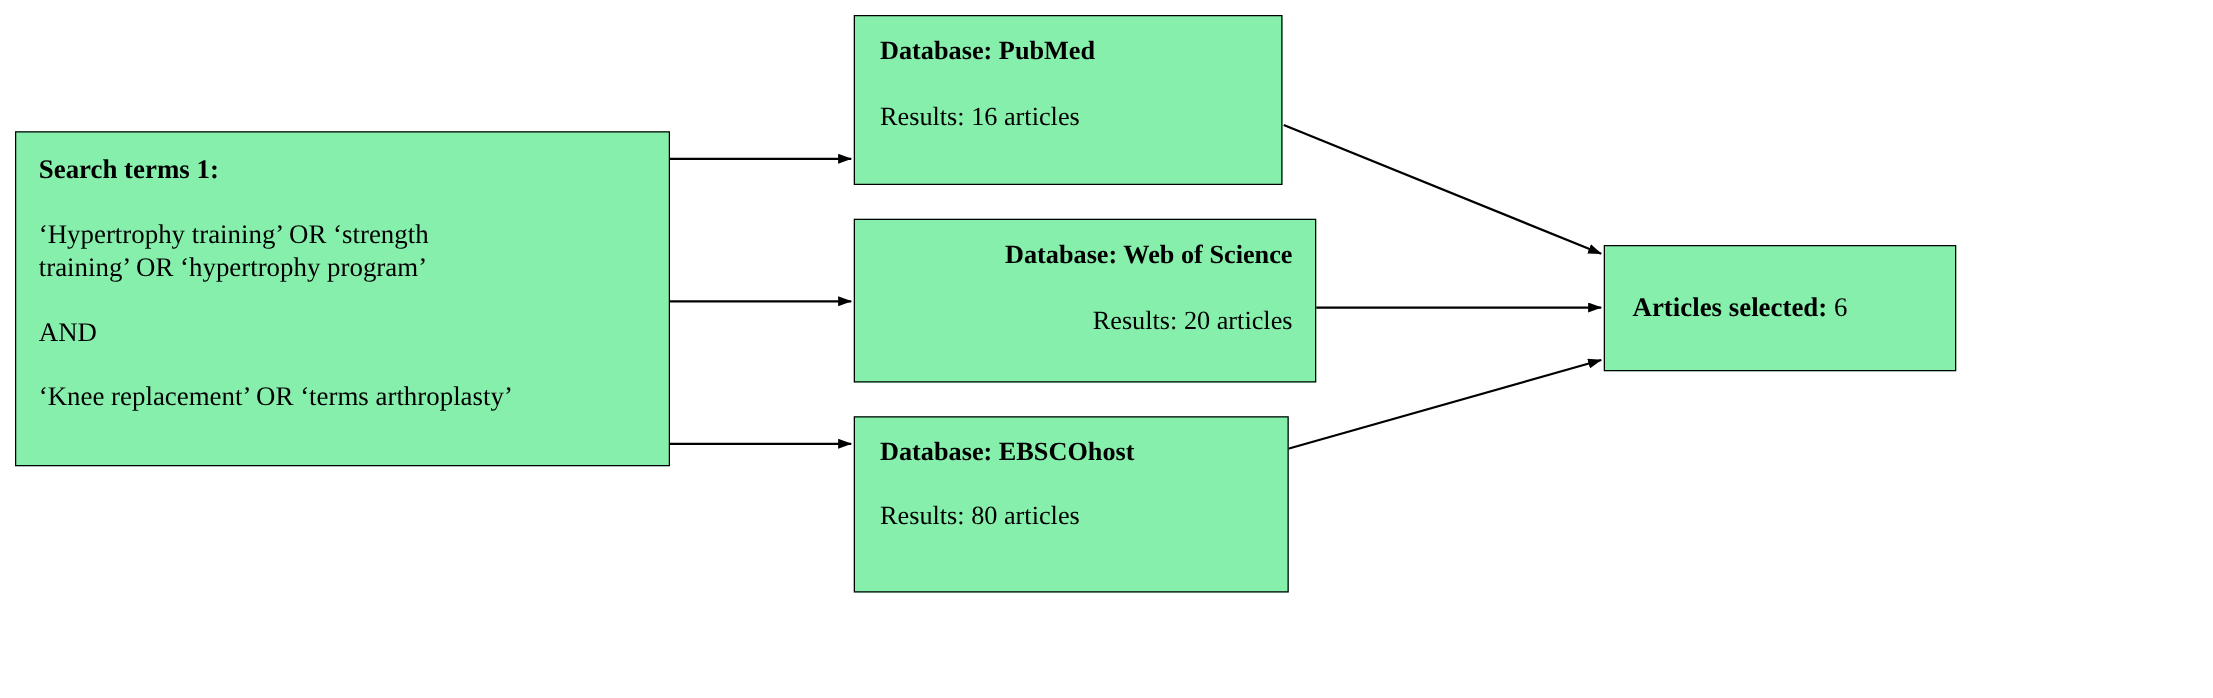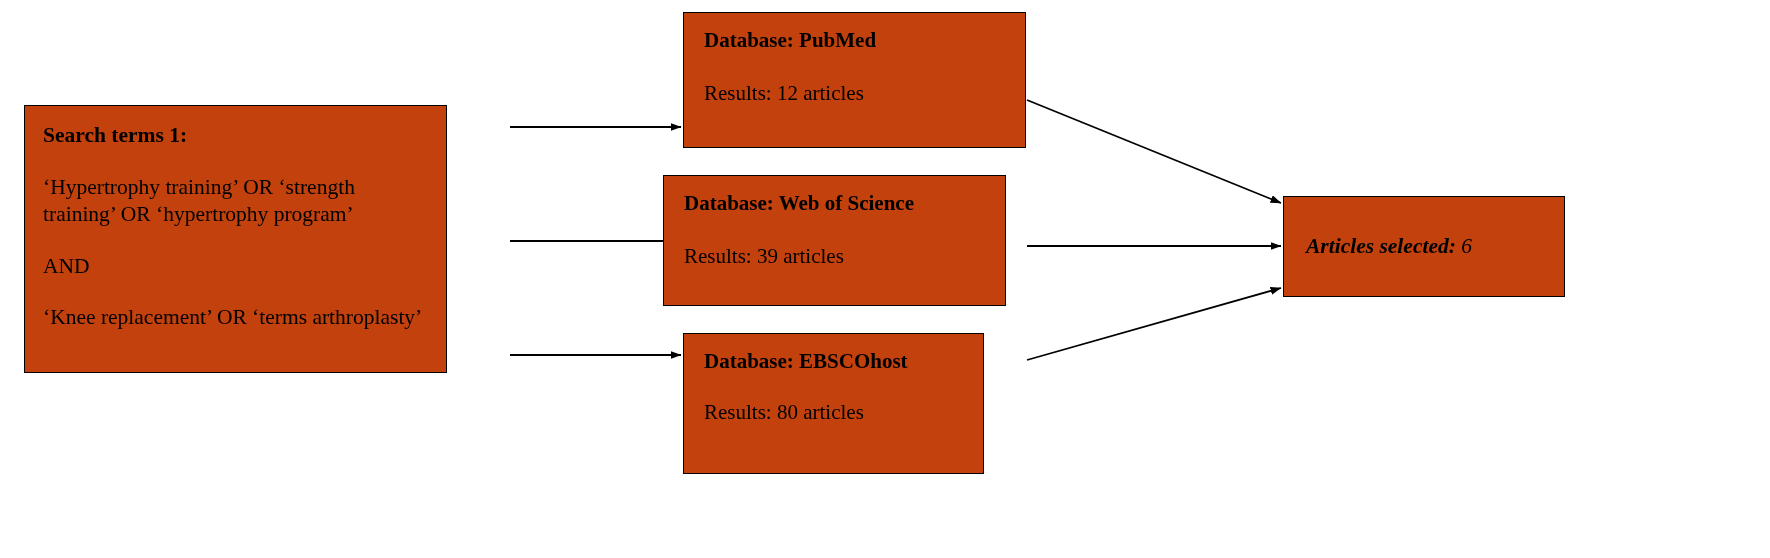--- a/index.html
+++ b/index.html
@@ -23,81 +23,81 @@
     position: absolute;
     left: 0;
     top: 0;
     width: 1770px;
     height: 558px;
     pointer-events: none;
   }
   .node {
     position: absolute;
     box-sizing: border-box;
-    background: #c2410c;
+    background: #86efac;
     border: 1.6px solid #000000;
     font-size: 21px;
     line-height: 1.28;
   }
   .node .pad {
     padding: 14px 18px 14px 20px;
   }
   .ln {
     margin: 0;
     white-space: pre-wrap;
   }
   .bold {
     font-weight: bold;
   }
   .gap-md { height: 24px; }
   .gap-lg { height: 26px; }
 
   
   #search-terms-box {
-    left: 24px;
+    left: 12px;
     top: 105px;
-    width: 423px;
+    width: 524px;
     height: 268px;
   }
   #search-terms-box .pad { padding: 16px 16px 16px 18px; }
   #search-terms-box .ln { font-size: 21.5px; }
 
   
   #db-pubmed-box {
     left: 683px;
     top: 12px;
     width: 343px;
     height: 136px;
   }
   #db-wos-box {
-    left: 663px;
+    left: 683px;
     top: 175px;
-    width: 343px;
+    width: 370px;
     height: 131px;
+    text-align: right;
   }
   #db-ebsco-box {
     left: 683px;
     top: 333px;
-    width: 301px;
+    width: 348px;
     height: 141px;
   }
 
   
   #articles-selected-box {
     left: 1283px;
     top: 196px;
     width: 282px;
     height: 101px;
     display: flex;
     align-items: center;
   }
   #articles-selected-box .pad {
     padding: 0 14px 0 22px;
     width: 100%;
-    font-style: italic;
   }
   #articles-selected-box .ln { font-size: 21.5px; }
 </style>
 </head>
 <body>
 
 <div id="canvas">
 
   <svg class="connectors" viewBox="0 0 1770 558">
     <defs>
@@ -129,29 +129,29 @@
       <p class="ln">AND</p>
       <div class="gap-md"></div>
       <p class="ln">‘Knee replacement’ OR ‘terms arthroplasty’</p>
     </div>
   </div>
 
   <div class="node" id="db-pubmed-box">
     <div class="pad">
       <p class="ln bold">Database: PubMed</p>
       <div class="gap-lg"></div>
-      <p class="ln">Results: 12 articles</p>
+      <p class="ln">Results: 16 articles</p>
     </div>
   </div>
 
   <div class="node" id="db-wos-box">
     <div class="pad">
       <p class="ln bold">Database: Web of Science</p>
       <div class="gap-lg"></div>
-      <p class="ln">Results: 39 articles</p>
+      <p class="ln">Results: 20 articles</p>
     </div>
   </div>
 
   <div class="node" id="db-ebsco-box">
     <div class="pad">
       <p class="ln bold">Database: EBSCOhost</p>
       <div class="gap-md"></div>
       <p class="ln">Results: 80 articles</p>
     </div>
   </div>

